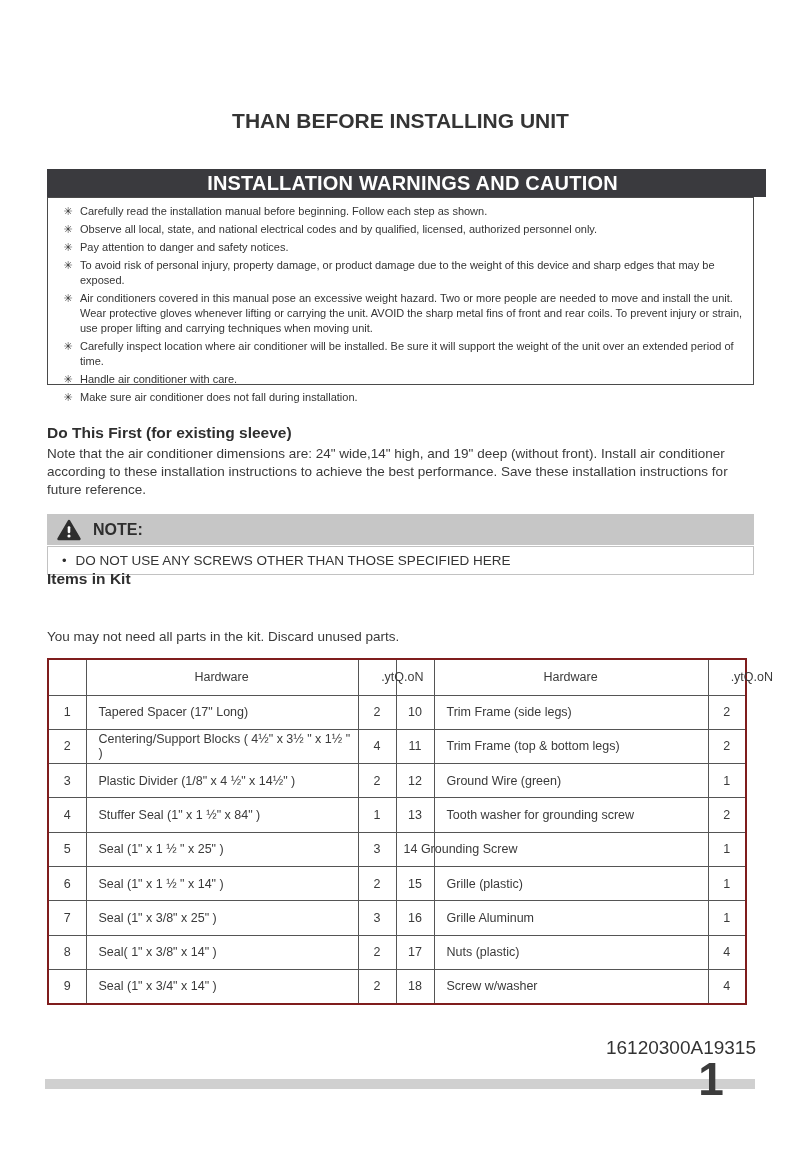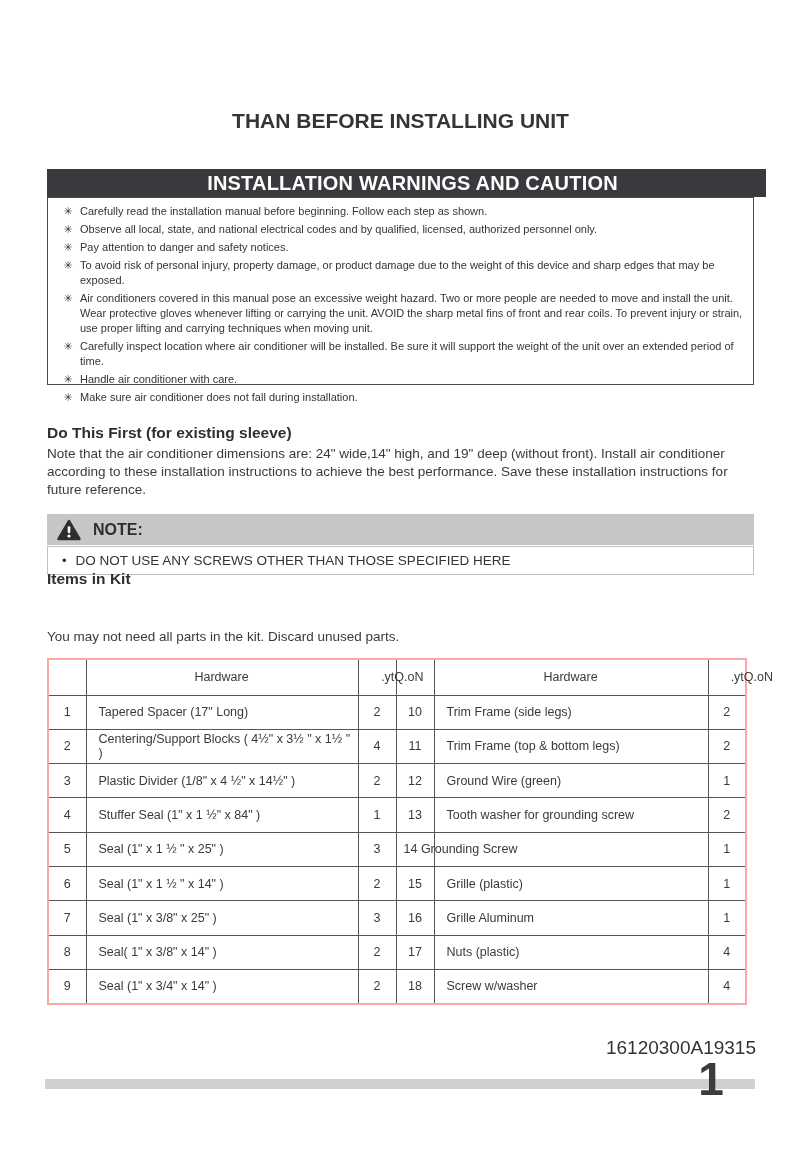--- a/index.html
+++ b/index.html
@@ -70,21 +70,21 @@
     position:absolute; left:47px; top:570px; width:707px;
     font-size:15.5px; font-weight:bold; color:#2f2f2f;
   }
   .kit-body {
     position:absolute; left:47px; top:629px; width:707px;
     font-size:13.5px; color:#3a3a3a;
   }
   .kit-table {
     position:absolute; left:47px; top:658px; width:698px;
     border-collapse:collapse; table-layout:fixed; font-size:12.5px; color:#3a3a3a;
-    border:2px solid #fca5a5;
+    border:2px solid #7f1d1d;
   }
   .kit-table th, .kit-table td {
     border:1px solid #555; font-weight:normal; overflow:visible;
   }
   .kit-table thead tr { height:36px; }
   .kit-table tbody tr { height:34.3px; }
   .c-no  { width:38px;  text-align:center; }
   .c-hw  { width:272px; text-align:left; padding-left:12px; }
   .c-hw2 { width:274px; text-align:left; padding-left:12px; }
   .c-qty { width:38px;  text-align:center; }

